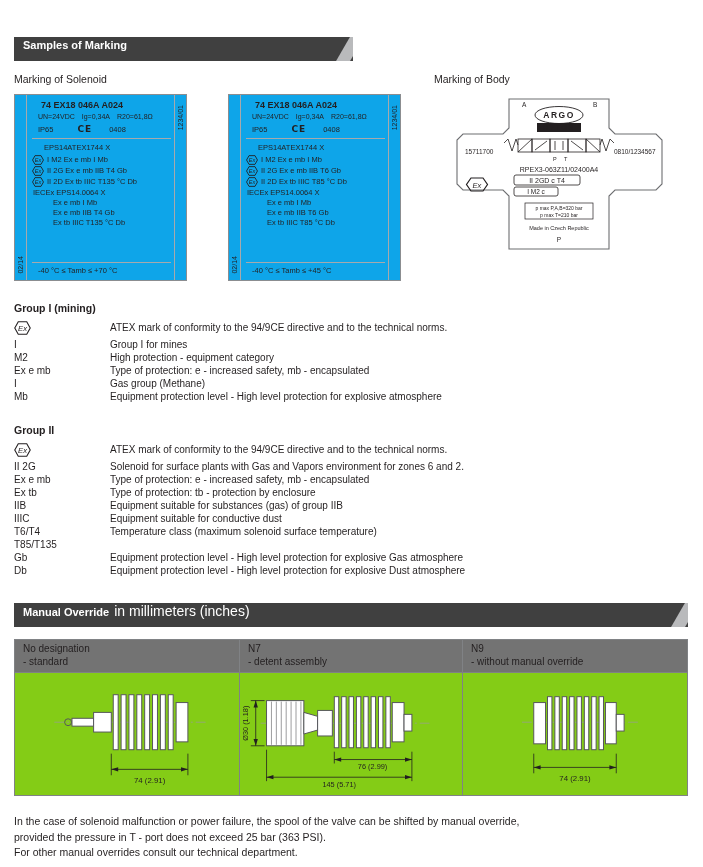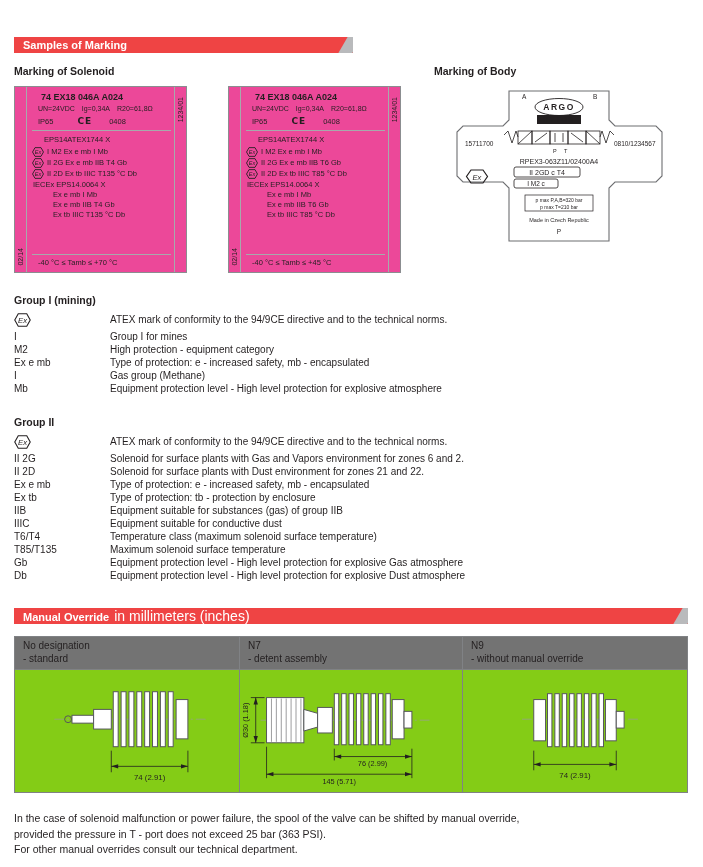--- a/index.html
+++ b/index.html
@@ -1,37 +1,37 @@
 <!DOCTYPE html>
 <html><head>
 <meta charset="utf-8">
 <style>
   html,body{margin:0;padding:0;background:#fff;}
   body{width:703px;height:867px;font-family:"Liberation Sans",sans-serif;color:#231f20;position:relative;overflow:hidden;}
   .page{padding:37px 15px 0 14px;}
 
   
-  .section-bar{position:relative;height:16px;background:#ef4444;color:#fff;
+  .section-bar{position:relative;height:24px;background:#404040;color:#fff;
     font-size:11px;font-weight:bold;line-height:16px;padding-left:9px;overflow:hidden;}
   .section-bar::after{content:"";position:absolute;right:-4px;top:0;height:100%;width:14px;
     background:#b9babc;transform:skewX(-30deg);}
   .bar-half{width:330px;}
   .bar-full{width:665px;}
   .bar-sub{font-weight:normal;font-size:14px;margin-left:5px;}
 
   
-  .marking-headings{position:relative;height:13px;margin-top:12px;font-size:10.5px;font-weight:bold;}
+  .marking-headings{position:relative;height:13px;margin-top:12px;font-size:10.5px;font-weight:normal;}
   .marking-headings .h-left{position:absolute;left:0;top:0;}
   .marking-headings .h-right{position:absolute;left:420px;top:0;}
 
   
   .marking-row{display:flex;margin-top:8px;align-items:flex-start;}
 
   
-  .label-box{width:173px;height:187px;border:1px solid #8b8d90;display:flex;box-sizing:border-box;background:#ec4899;}
+  .label-box{width:173px;height:187px;border:1px solid #8b8d90;display:flex;box-sizing:border-box;background:#0ea5e9;}
   .label-box + .label-box{margin-left:41px;}
   .strip{width:12px;box-sizing:border-box;display:flex;flex-direction:column;align-items:center;}
   .strip-l{border-right:1px solid #a7a9ac;justify-content:flex-end;padding-bottom:6px;}
   .strip-r{border-left:1px solid #a7a9ac;justify-content:flex-start;padding-top:10px;}
   .vtext{writing-mode:vertical-rl;transform:rotate(180deg);font-size:7px;white-space:nowrap;}
   .label-content{flex:1;display:flex;flex-direction:column;padding:5px 3px 3px 5px;font-size:7.5px;line-height:10px;}
   .l-model{font-size:9px;font-weight:bold;padding-left:9px;margin-bottom:2px;}
   .l-elec{padding-left:6px;display:flex;gap:7px;font-size:7px;}
   .l-ip{padding-left:6px;display:flex;align-items:center;gap:24px;margin-top:2px;}
   .ce-wrap{display:flex;align-items:baseline;gap:17px;}
@@ -283,24 +283,20 @@
             <text x="11" y="12.5" text-anchor="middle" font-size="10" font-style="italic">Ex</text>
           </svg>
       </span>
       <span class="def-def">ATEX mark of conformity to the 94/9CE directive and to the technical norms.</span>
     </div>
     <div class="def-row">
         <span class="def-term">II 2G</span>
         <span class="def-def">Solenoid for surface plants with Gas and Vapors environment for zones 6 and 2.</span>
       </div>
     <div class="def-row">
-        <span class="def-term">II 2D</span>
-        <span class="def-def">Solenoid for surface plants with Dust environment for zones 21 and 22.</span>
-      </div>
-    <div class="def-row">
         <span class="def-term">Ex e mb</span>
         <span class="def-def">Type of protection:   e - increased safety, mb - encapsulated</span>
       </div>
     <div class="def-row">
         <span class="def-term">Ex tb</span>
         <span class="def-def">Type of protection:   tb - protection by enclosure</span>
       </div>
     <div class="def-row">
         <span class="def-term">IIB</span>
         <span class="def-def">Equipment suitable for substances (gas) of group IIB</span>
@@ -308,21 +304,20 @@
     <div class="def-row">
         <span class="def-term">IIIC</span>
         <span class="def-def">Equipment suitable for conductive dust</span>
       </div>
     <div class="def-row">
         <span class="def-term">T6/T4</span>
         <span class="def-def">Temperature class (maximum solenoid surface temperature)</span>
       </div>
     <div class="def-row">
         <span class="def-term">T85/T135</span>
-        <span class="def-def">Maximum solenoid surface temperature</span>
       </div>
     <div class="def-row">
         <span class="def-term">Gb</span>
         <span class="def-def">Equipment protection level - High level protection for explosive Gas atmosphere</span>
       </div>
     <div class="def-row">
         <span class="def-term">Db</span>
         <span class="def-def">Equipment protection level - High level protection for explosive Dust atmosphere</span>
       </div>
   </div>

